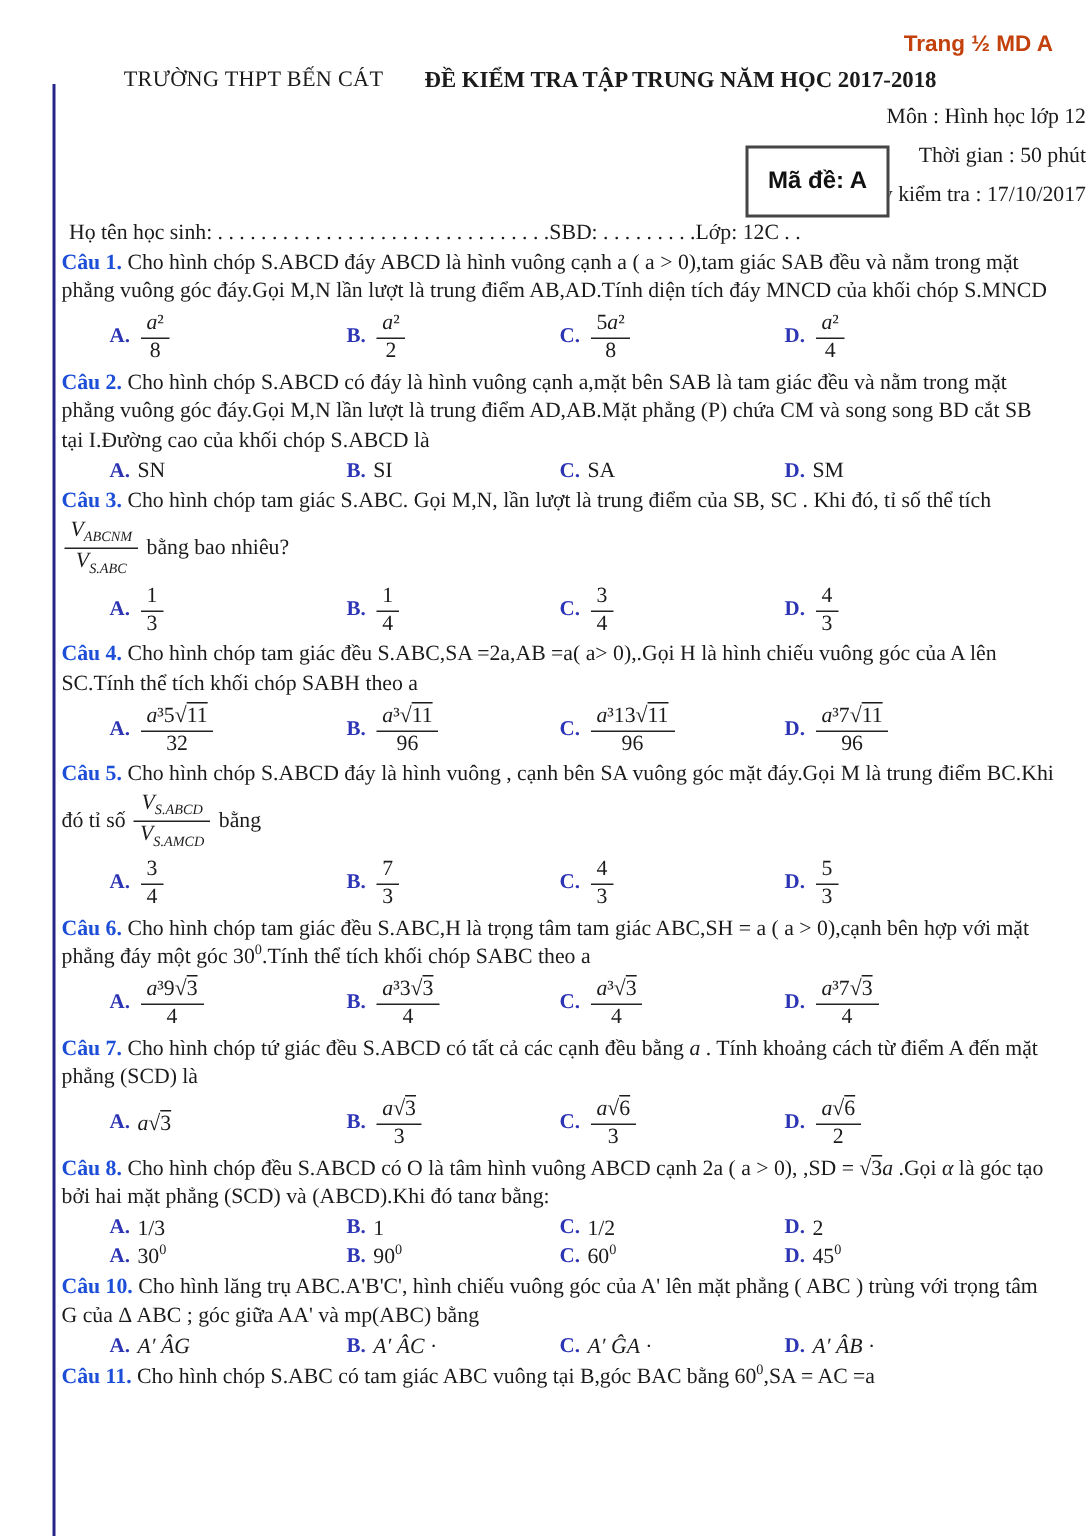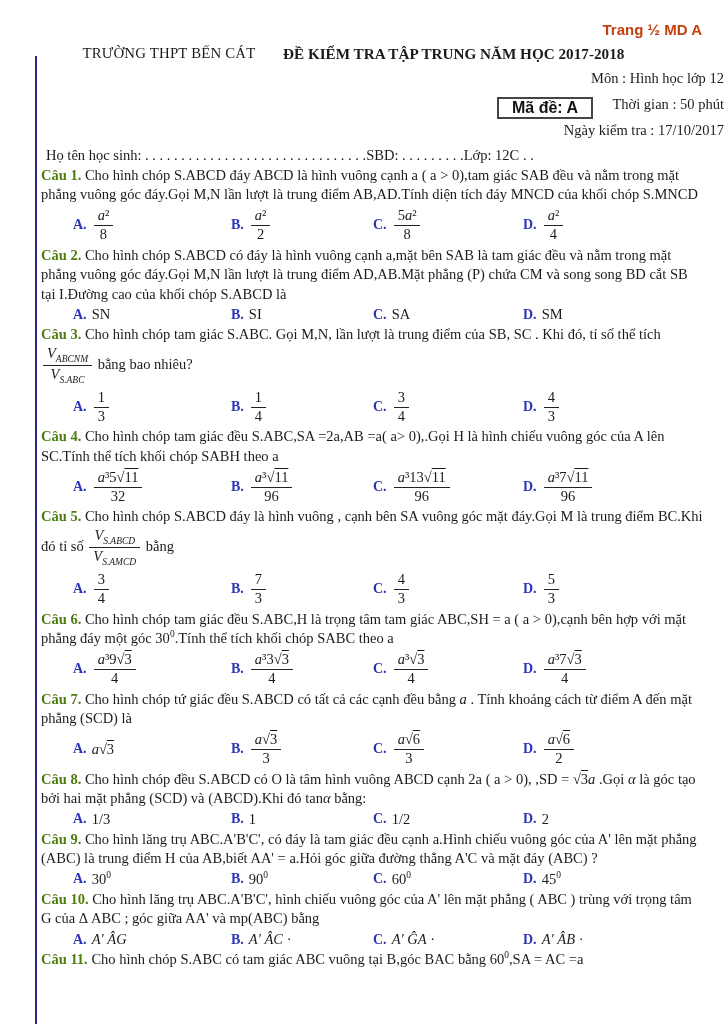--- a/index.html
+++ b/index.html
@@ -12,27 +12,27 @@
     text-align:right;padding:21px 22px 0 0;
     font-family:"Liberation Sans",sans-serif;font-weight:bold;font-size:15px;color:#c2410c;
   }
   .hrow{display:flex;margin-top:7px;}
   .school{margin-left:55px;width:228px;font-size:14.8px;letter-spacing:.2px;text-align:center;}
   .title{font-weight:bold;font-size:15.2px;}
   .hcenter{margin-left:315px;margin-top:6px;text-align:right;}
   .hcenter div{margin-bottom:7px;line-height:1.3;}
   .made-box{
     position:absolute;left:497px;top:97px;background:#fff;
-    border:2px solid #454545;padding:0 13px;
+    border:2px solid #454545;padding:13px 13px;
     font-family:"Liberation Sans",sans-serif;font-weight:bold;font-size:16px;color:#111;text-align:right;
   }
   .student{margin:6px 20px 2px 46px;}
   .questions{margin:2px 20px 0 41px;}
   .q{margin:2px 0 0 0;line-height:1.35;}
-  .q-label{color:#4d7c0f;font-weight:bold;text-align:center;}
+  .q-label{color:#1d4ed8;font-weight:bold;text-align:center;}
   .opts{
     display:grid;grid-template-columns:158px 142px 150px auto;
     padding-left:32px;margin:2px 0 2px 0;align-items:center;
   }
   .opts:empty{display:none;}
   .opt{display:flex;align-items:center;gap:5px;}
   .opt-key{color:#2d35b5;font-weight:bold;font-size:14px;flex:none;}
   .opt-val{font-size:14.5px;}
   
   .frac{display:inline-flex;flex-direction:column;vertical-align:middle;text-align:center;margin:1px 2px;}
@@ -336,21 +336,20 @@
         </span>
 
   <span class="opt">
           <b class="opt-key">D.</b>
           <span class="opt-val">2</span>
         </span>
 </div>
   </div>
 
   <div class="q-block">
-    <p class="q"><b class="q-label">Câu 9.</b> <span class="q-body">Cho hình lăng trụ  ABC.A'B'C',  có đáy là tam giác đều cạnh a.Hình chiếu vuông  góc của  A' lên mặt phẳng (ABC) là trung điểm H của AB,biết AA' = a.Hỏi góc giữa đường thẳng A'C và mặt đáy (ABC)  ?</span></p>
     <div class="opts">
   <span class="opt">
           <b class="opt-key">A.</b>
           <span class="opt-val">30<sup>0</sup></span>
         </span>
 
   <span class="opt">
           <b class="opt-key">B.</b>
           <span class="opt-val">90<sup>0</sup></span>
         </span>

